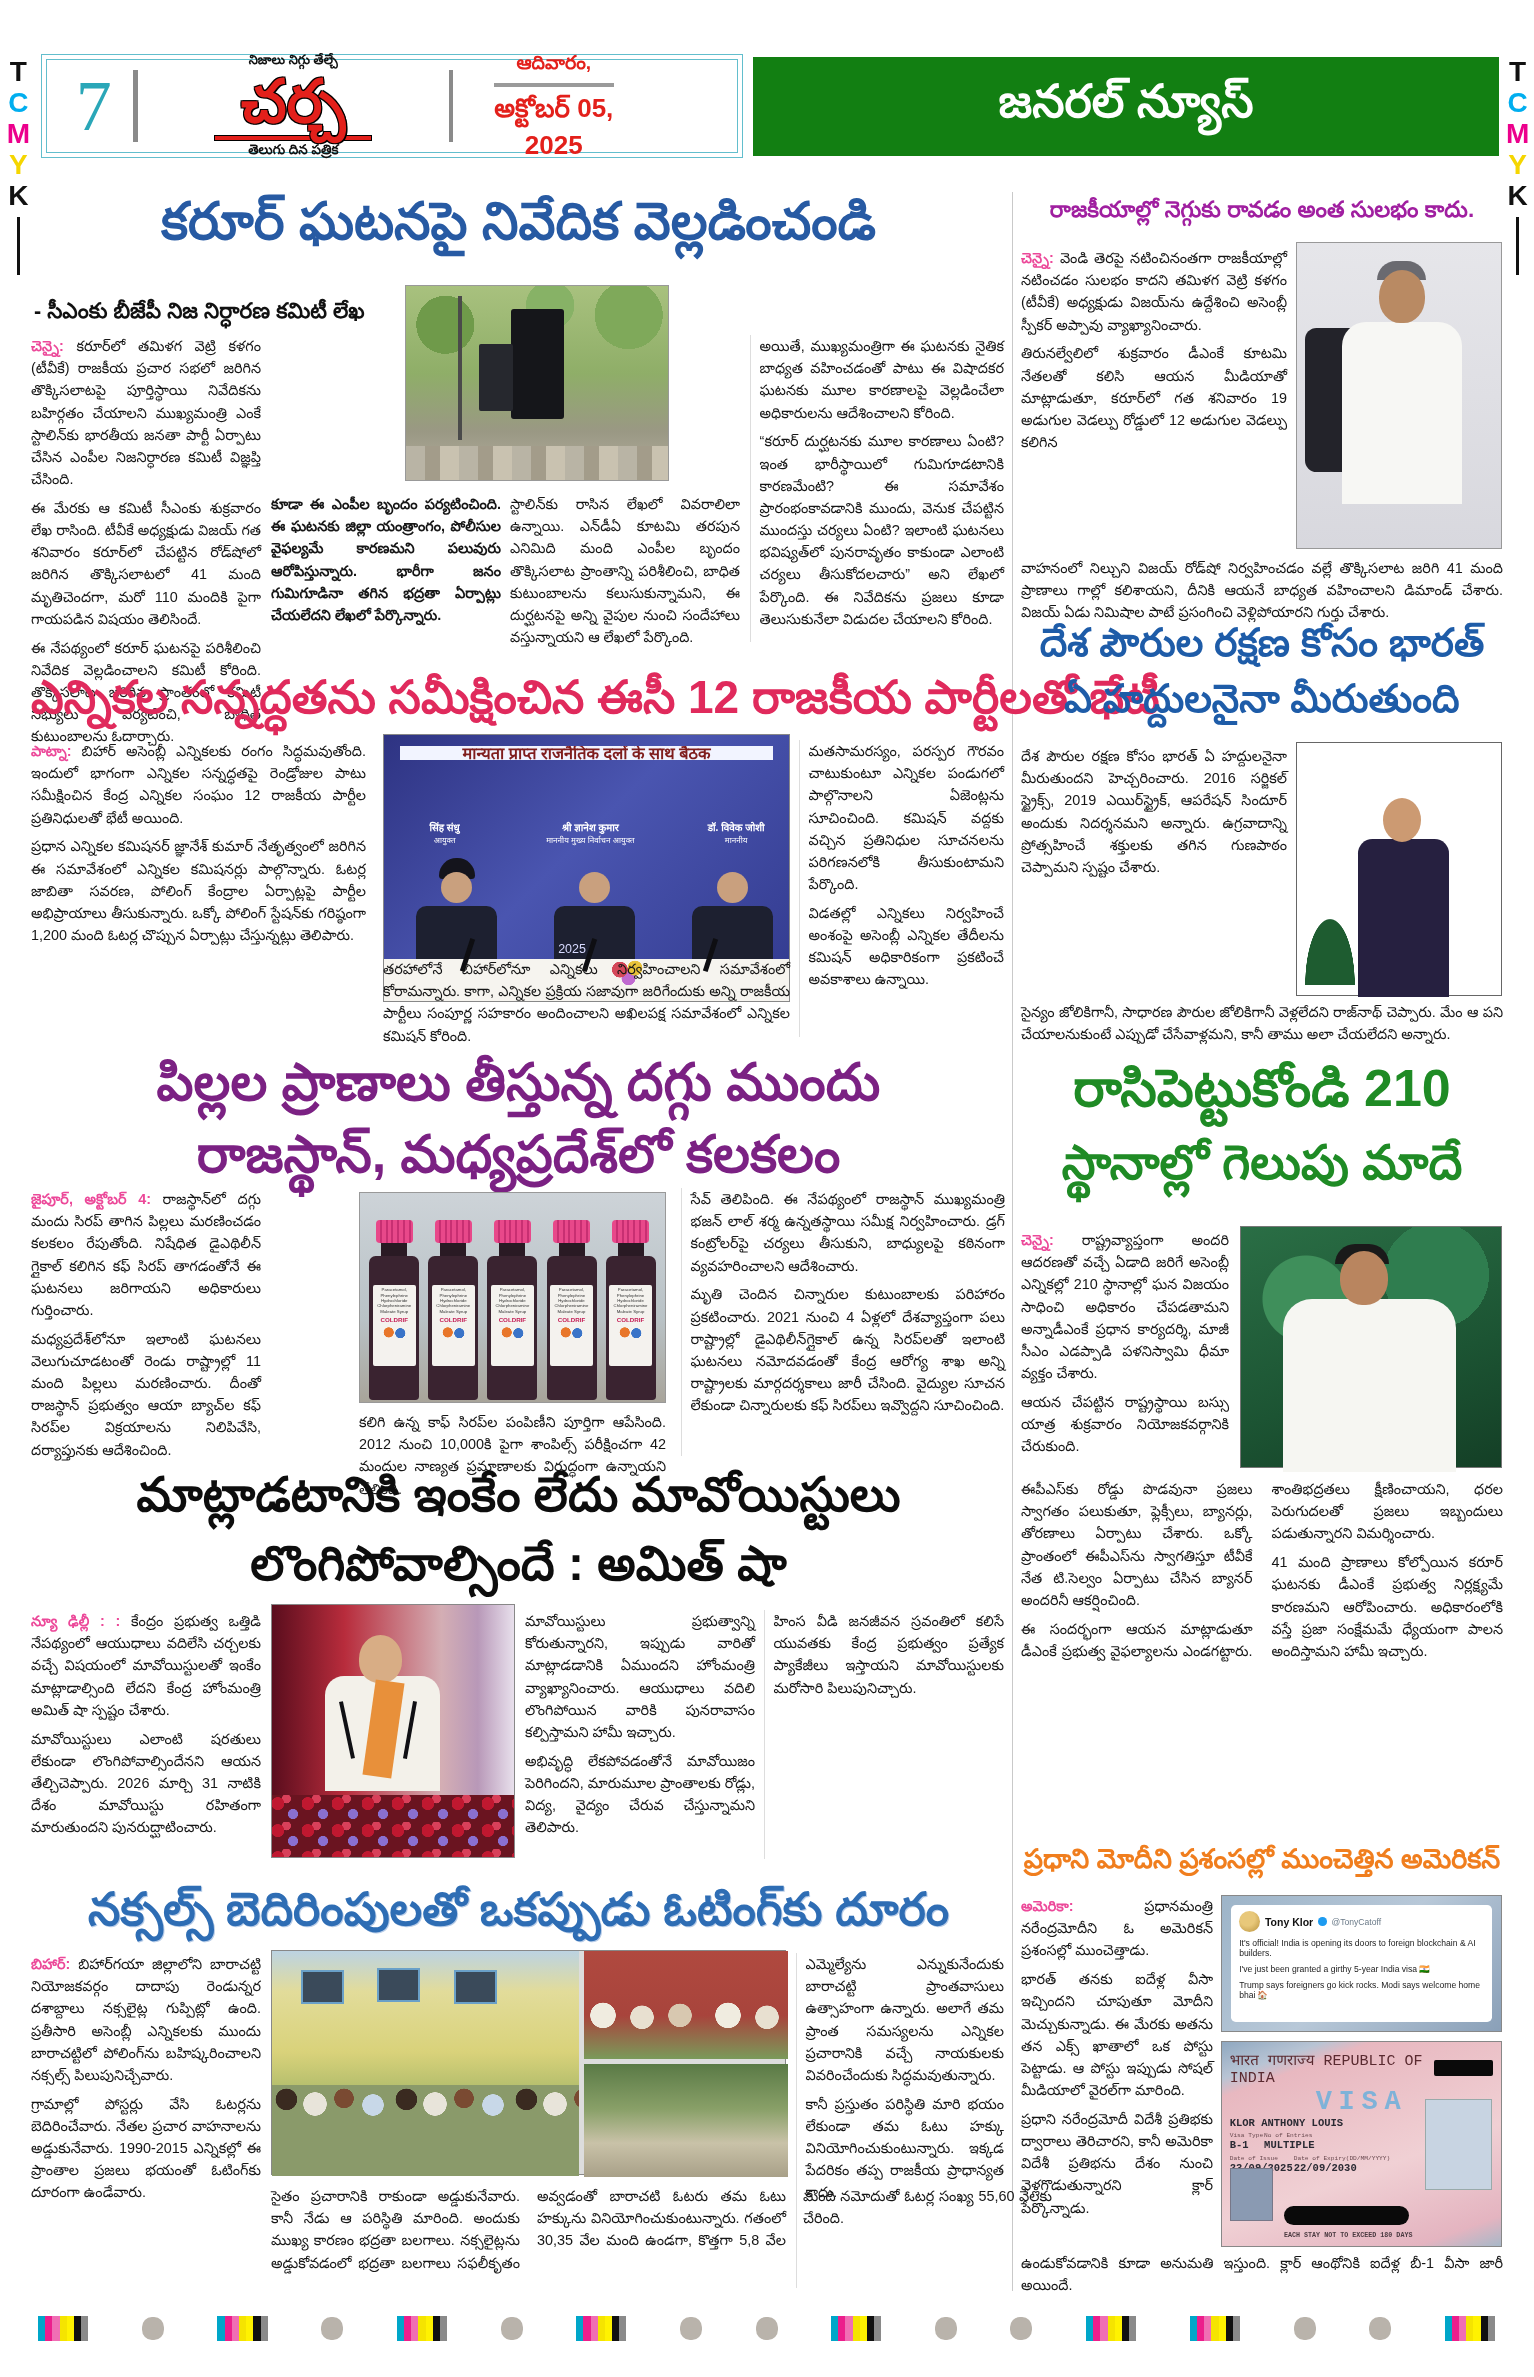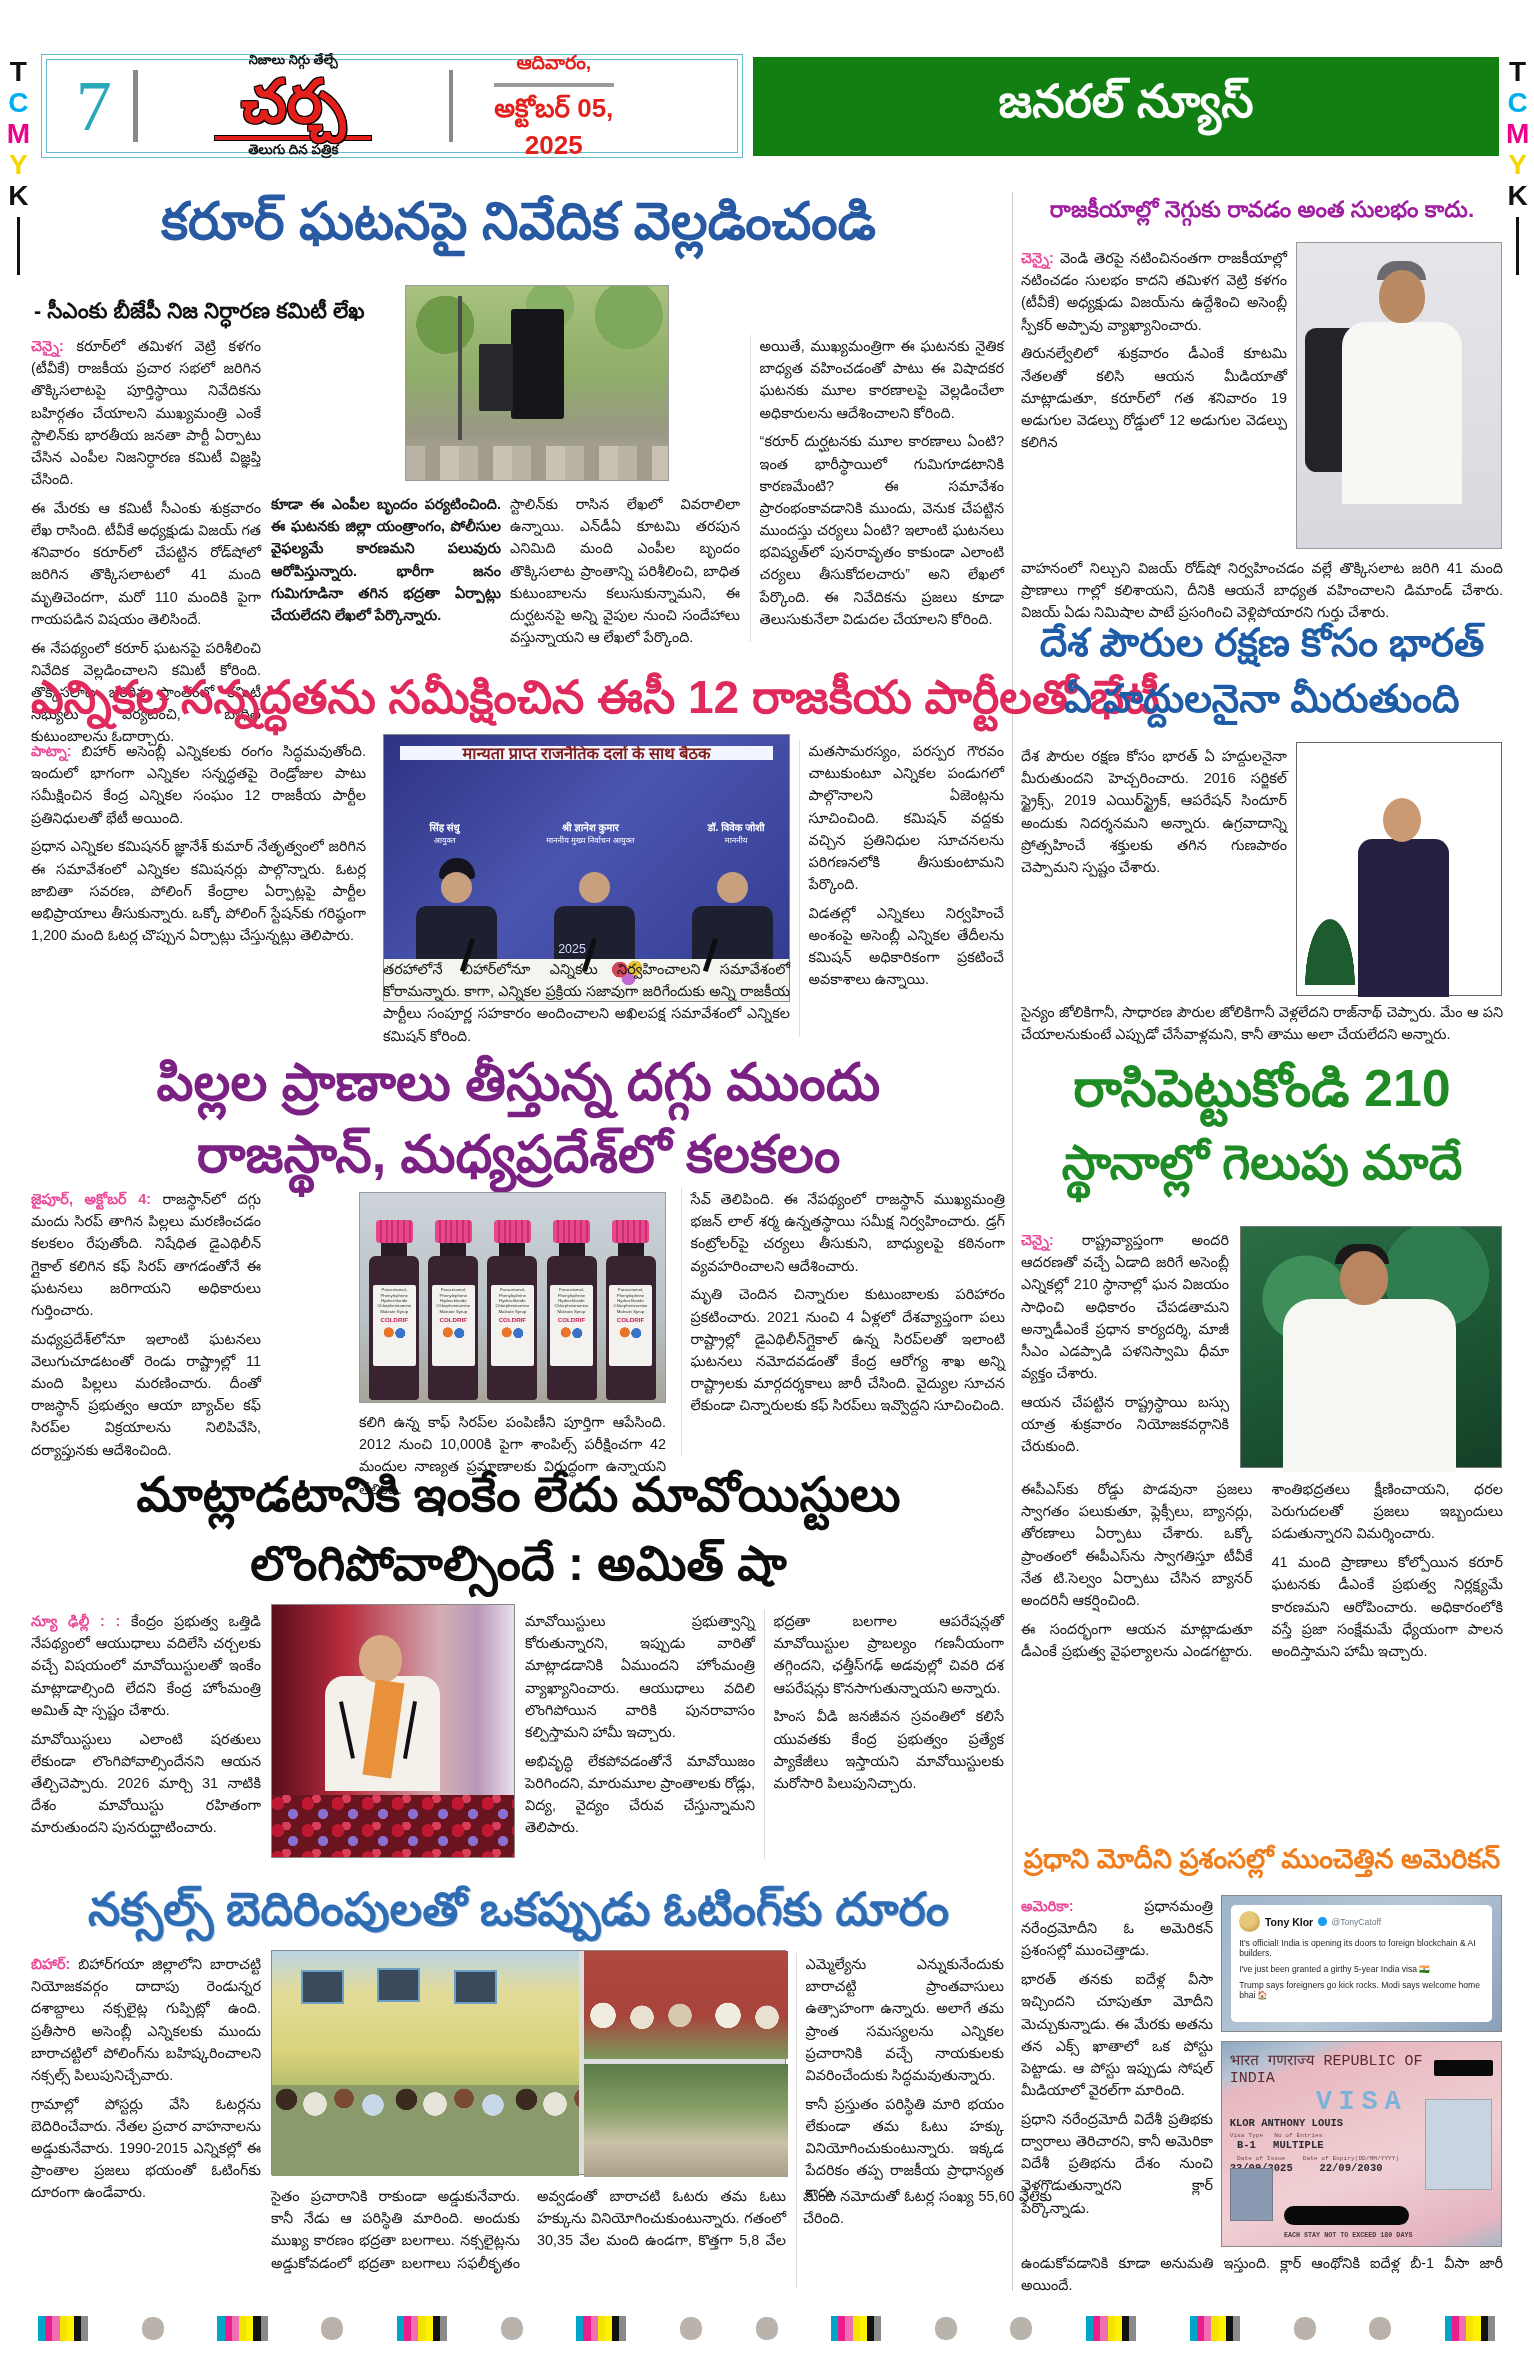--- a/index.html
+++ b/index.html
@@ -223,21 +223,21 @@
   #tweet-card .tline { font-size:8.6px; color:#222; margin-top:5.8px; }
   #visa-photo { position:absolute; left:1221px; top:2041px; width:281px; height:206px;
      background:linear-gradient(160deg,#8fa8c0 0%, #b8c4d4 12%, #e8b8c0 18%, #f0d0d4 60%, #e4b4c0 90%, #a8b8c8 100%);
      border:0.5px solid #888; padding:6.7px 7.7px; font-family:"Liberation Mono","DejaVu Sans Mono",monospace; }
   #visa-photo .vhead { display:flex; justify-content:space-between; align-items:center; }
   #visa-photo .vtitle { font-size:15px; font-weight:normal; color:#5a2a30; }
   #visa-photo .redact { background:#0a0a0a; height:16.3px; width:72px; border-radius:1.9px; }
   #visa-photo .vbig { font-size:27px; font-weight:bold; color:#7fb2d8; text-align:center; letter-spacing:6.7px; }
   #visa-photo .vlabel { font-size:6.2px; color:#6a4a50; margin-top:3.8px; }
   #visa-photo .vvalue { font-size:10.5px; font-weight:bold; color:#2a2a33; }
-  #visa-photo .vrow { display:flex; gap:10px;text-align:center; }
+  #visa-photo .vrow { display:flex; gap:1px; }
   #visa-photo .vphoto { position:absolute; right:8.6px; top:57px; width:67px; height:91px; background:#c8d4e2; border:0.5px solid #9aa; }
   #visa-photo .vface { position:absolute; left:7.7px; bottom:25px; width:43px; height:53px; background:#8a9ab2; border:0.5px solid #778; }
   #visa-photo .vnote { position:absolute; left:62px; bottom:6.7px; font-size:6.7px; font-weight:bold; color:#4a3a40; }
   #visa-photo .redact2 { position:absolute; left:62px; bottom:21px; background:#0a0a0a; height:19px; width:125px; border-radius:9.6px; }
   #r4-below { left:1021px; top:2252px; width:482px; height:43px; }
 
   
   #colorbar { position:absolute; left:38px; top:2316px; width:1457px; height:25px;
      display:flex; align-items:center; justify-content:space-between; }
   .cg { display:flex; height:25px; }
@@ -447,21 +447,20 @@
   </p>
   <div>
       <p>మావోయిస్టులు ఎలాంటి షరతులు లేకుండా లొంగిపోవాల్సిందేనని ఆయన తేల్చిచెప్పారు. 2026 మార్చి 31 నాటికి దేశం మావోయిస్టు రహితంగా మారుతుందని పునరుద్ఘాటించారు.</p>
     </div>
 </div>
 <div class="col" id="a4-col3">
     <p>మావోయిస్టులు ప్రభుత్వాన్ని కోరుతున్నారని, ఇప్పుడు వారితో మాట్లాడడానికి ఏముందని హోంమంత్రి వ్యాఖ్యానించారు. ఆయుధాలు వదిలి లొంగిపోయిన వారికి పునరావాసం కల్పిస్తామని హామీ ఇచ్చారు.</p>
     <p>అభివృద్ధి లేకపోవడంతోనే మావోయిజం పెరిగిందని, మారుమూల ప్రాంతాలకు రోడ్లు, విద్య, వైద్యం చేరువ చేస్తున్నామని తెలిపారు.</p>
   </div>
 <div class="col rule-left" id="a4-col4">
-    <p>భద్రతా బలగాల ఆపరేషన్లతో మావోయిస్టుల ప్రాబల్యం గణనీయంగా తగ్గిందని, ఛత్తీస్‌గఢ్ అడవుల్లో చివరి దశ ఆపరేషన్లు కొనసాగుతున్నాయని అన్నారు.</p>
     <p>హింస వీడి జనజీవన స్రవంతిలో కలిసే యువతకు కేంద్ర ప్రభుత్వం ప్రత్యేక ప్యాకేజీలు ఇస్తాయని మావోయిస్టులకు మరోసారి పిలుపునిచ్చారు.</p>
   </div>
 
 <div class="headline" id="a5-headline">నక్సల్స్ బెదిరింపులతో ఒకప్పుడు ఓటింగ్‌కు దూరం</div>
 <div id="a5-photo">
   <div class="left">
     <div class="window" style="left:29px;top:19px"></div>
     <div class="window" style="left:105px;top:17px"></div>
     <div class="window" style="left:182px;top:19px"></div>
     <div class="crowd"></div>

